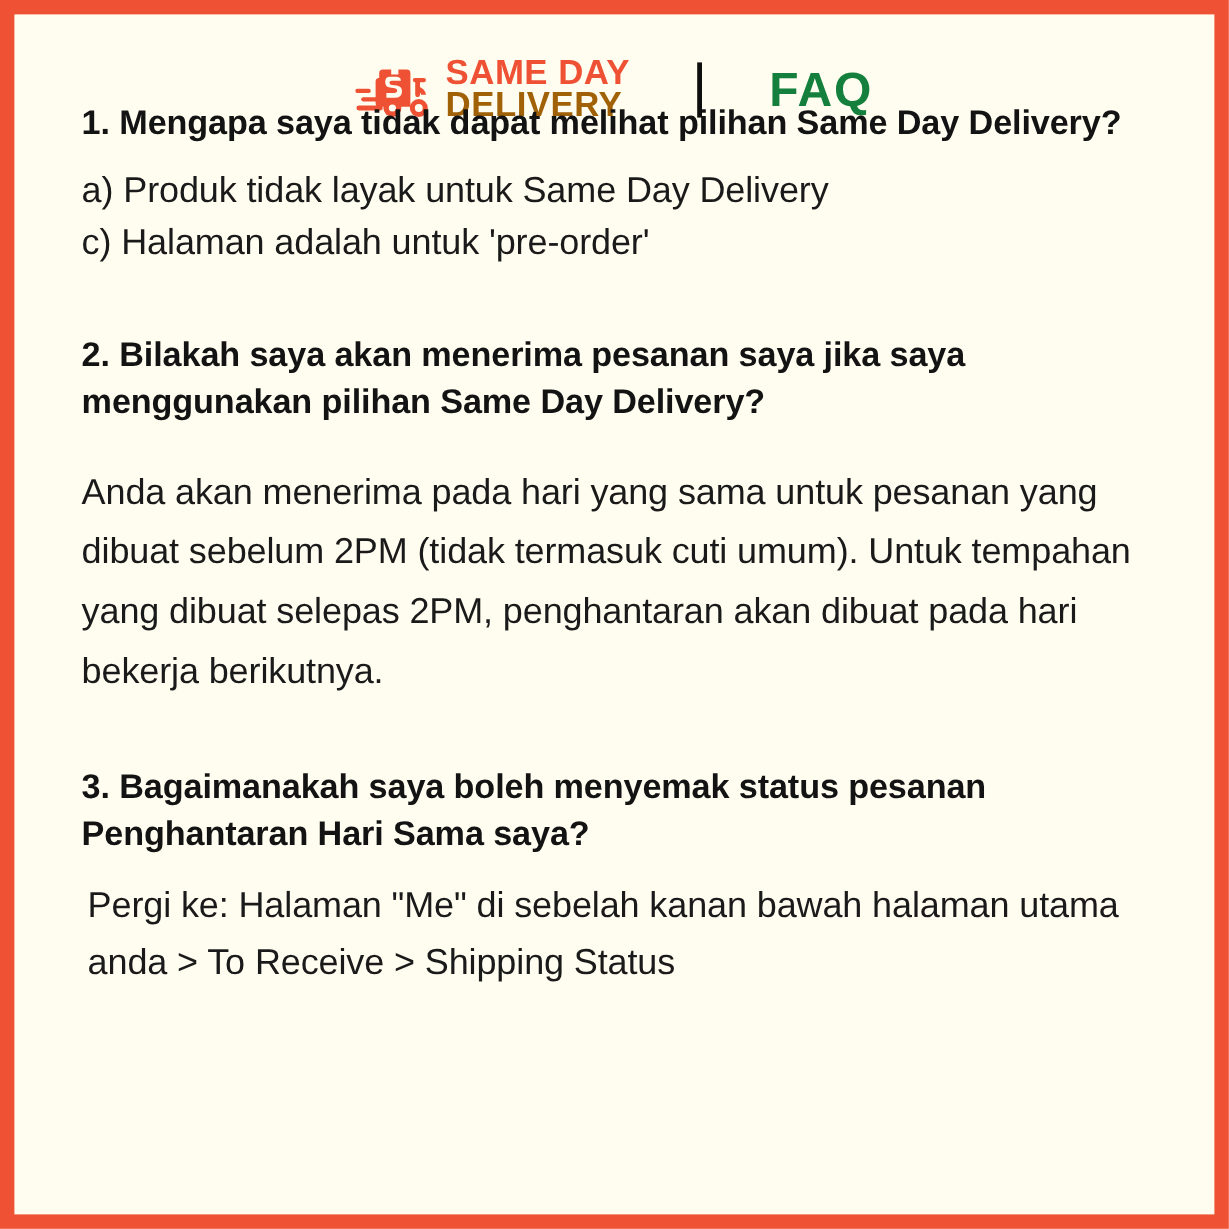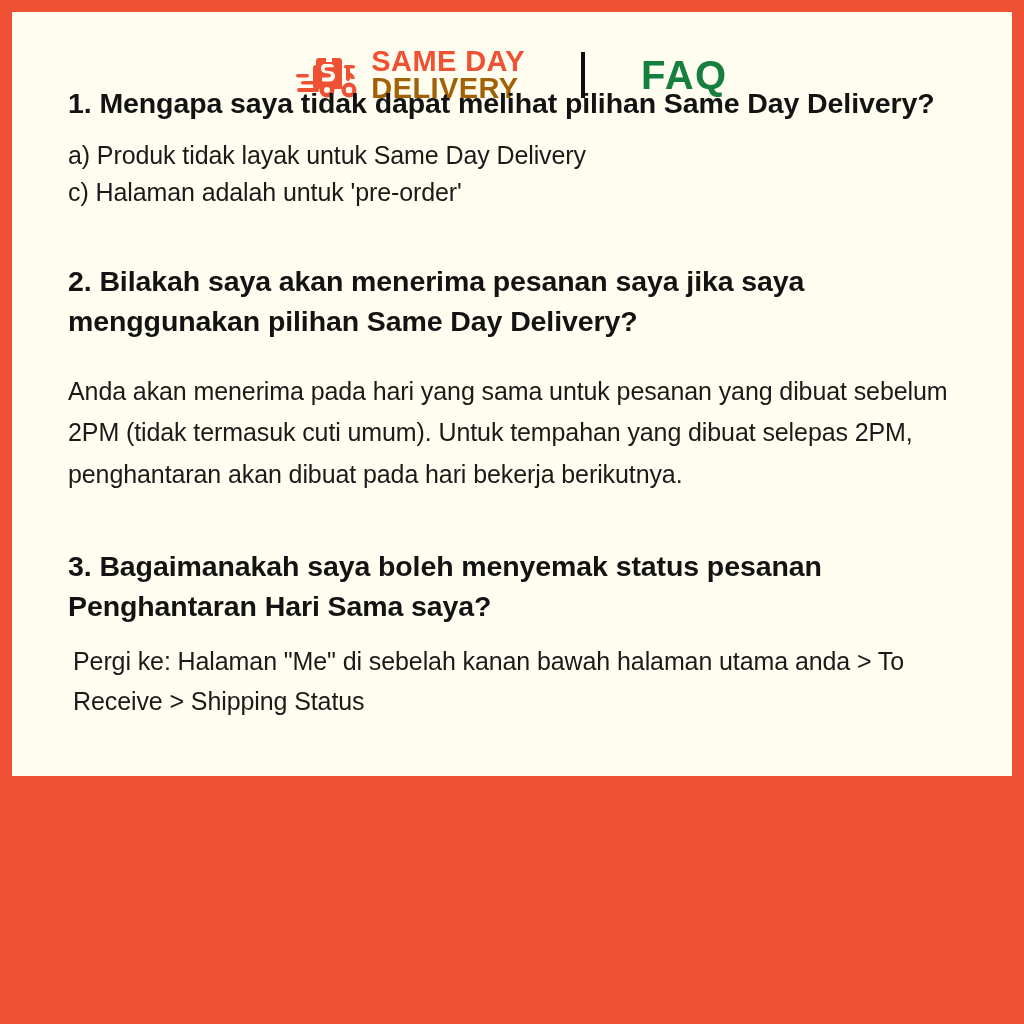--- a/index.html
+++ b/index.html
@@ -11,21 +11,21 @@
     height: 1024px;
     background: #EE5133;
     font-family: "Liberation Sans", sans-serif;
     overflow: hidden;
   }
   .page {
     position: absolute;
     left: 12px;
     top: 12px;
     width: 1000px;
-    height: 764px;
+    height: 1000px;
     background: #FFFDF0;
     box-sizing: border-box;
     overflow: hidden;
   }
 
   
   .header {
     display: flex;
     align-items: center;
     justify-content: center;
@@ -86,21 +86,21 @@
   }
   .question {
     font-size: 28.5px;
     font-weight: bold;
     color: #131313;
     line-height: 1.38;
     letter-spacing: -0.1px;
     margin: 0 0 14px 0;
   }
   .answer {
-    font-size: 25px;
+    font-size: 30px;
     color: #1A1A1A;
     line-height: 1.46;
     letter-spacing: -0.1px;
     margin: 0;
   }
   .answer-list .answer-line {
     display: block;
   }
   .block-2 .question { margin-bottom: 30px; }
   .block-2 .answer { line-height: 1.66; }

